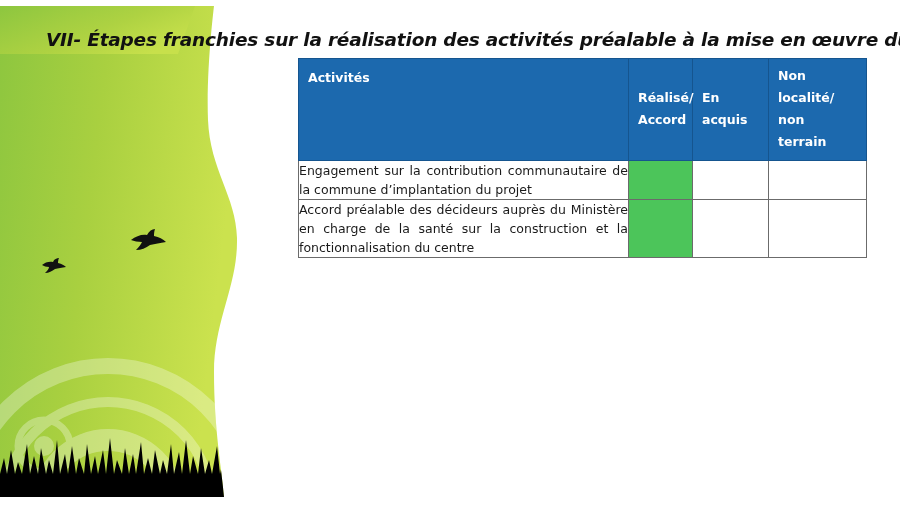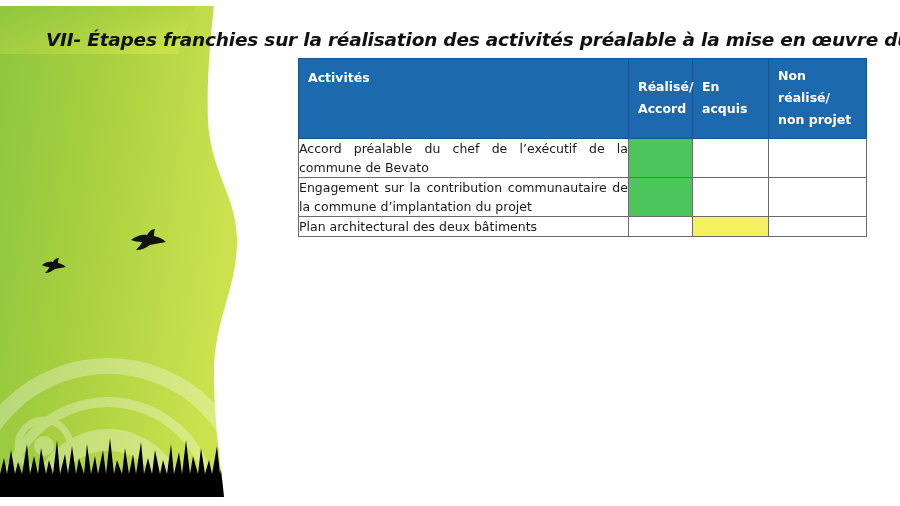--- a/index.html
+++ b/index.html
@@ -189,38 +189,32 @@
   </colgroup>
   <thead>
     <tr>
       <th class="th-act">Activités</th>
       <th>
         <span>Réalisé/</span><br>
         <span>Accord</span>
       </th>
       <th>En acquis</th>
       <th>
-        <span>Non   réalisé/</span><br>
-        <span>non projet</span>
+        <span>Non   localité/</span><br>
+        <span>non terrain</span>
       </th>
     </tr>
   </thead>
   <tbody>
     <tr>
-      <td class="activity">Accord préalable du chef de l’exécutif de la commune de Bevato</td>
+      <td class="activity">Engagement sur la contribution communautaire de la commune d’implantation du projet</td>
       <td class="mark green"></td>
       <td class="mark"></td>
       <td class="mark"></td>
     </tr>
     <tr>
-      <td class="activity">Engagement sur la contribution communautaire de la commune d’implantation du projet</td>
+      <td class="activity">Accord préalable des décideurs auprès du Ministère en charge de la santé sur la construction et la fonctionnalisation du centre</td>
       <td class="mark green"></td>
       <td class="mark"></td>
-      <td class="mark"></td>
-    </tr>
-    <tr>
-      <td class="activity">Plan architectural des deux bâtiments</td>
-      <td class="mark"></td>
-      <td class="mark yellow"></td>
       <td class="mark"></td>
     </tr>
   </tbody>
 </table>
 
 </body></html>

